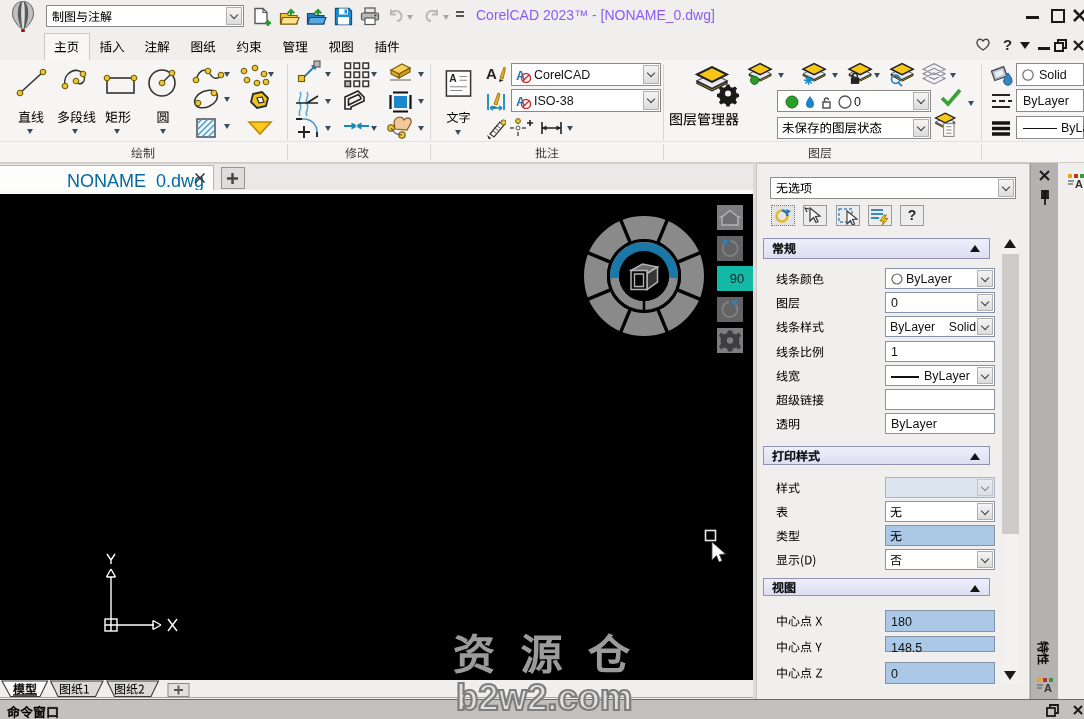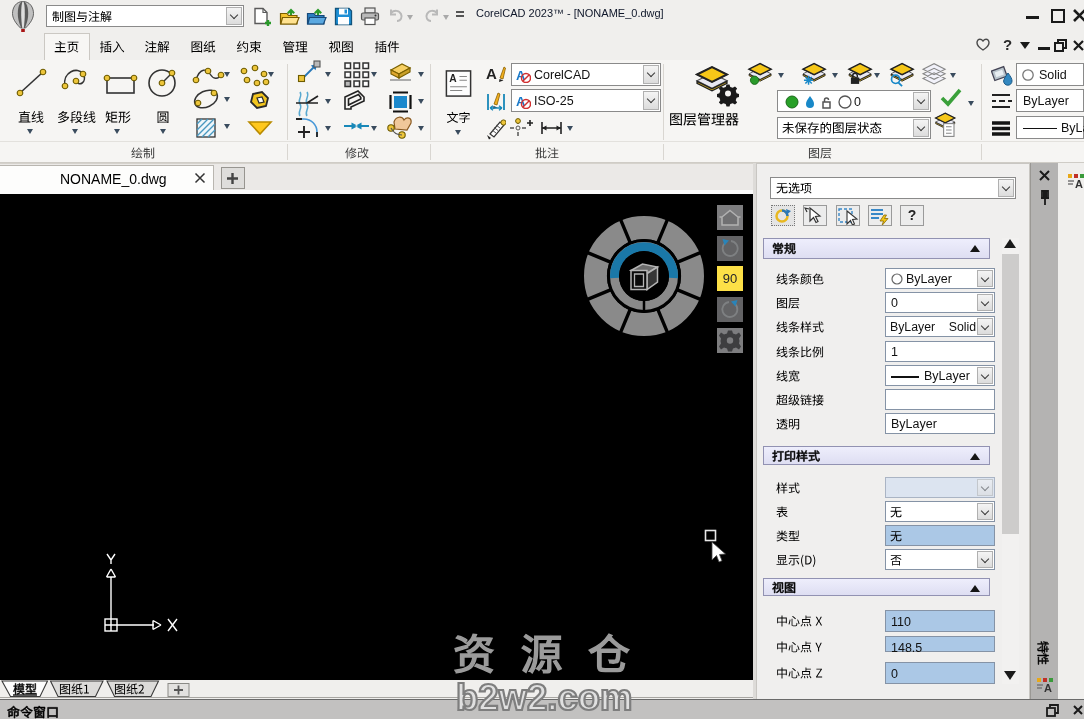--- a/index.html
+++ b/index.html
@@ -65,21 +65,21 @@
   <path d="M3 0.5 V5.5 H8" fill="none" stroke="#b9b9b9" stroke-width="2"></path>
 </svg>
 <div class="dn" style="left:407px;top:15px;border-top-color:#a9a9a9"></div>
 <svg class="a" style="left:424px;top:9px" width="16" height="14">
   <path d="M13 4 C10 1 5 1 3 5 C1.5 8 3 12 7 12" fill="none" stroke="#b9b9b9" stroke-width="2"></path>
   <path d="M13 0.5 V5.5 H8" fill="none" stroke="#b9b9b9" stroke-width="2"></path>
 </svg>
 <div class="dn" style="left:443px;top:15px;border-top-color:#a9a9a9"></div>
 <div class="a" style="left:456px;top:11px;width:8px;height:2px;background:#555"></div>
 <div class="a" style="left:456px;top:15px;width:8px;height:2px;background:#555"></div>
-<div class="t" style="left:476px;top:6.5px;font-size:11px;color:#0f172a">CorelCAD 2023™ - [NONAME_0.dwg]</div>
+<div class="t" style="left:476px;top:6.5px;font-size:14px;color:#8b5cf6">CorelCAD 2023™ - [NONAME_0.dwg]</div>
 <div class="a" style="left:1026px;top:16px;width:13px;height:2.5px;background:#1a1a1a"></div>
 <div class="a" style="left:1051px;top:9px;width:14px;height:14px;border:2.5px solid #1a1a1a"></div>
 <svg class="a" style="left:1072px;top:8px" width="15" height="15">
     <path d="M2 2 L13 13 M13 2 L2 13" stroke="#1a1a1a" stroke-width="2.6"></path>
   </svg>
 
 <div class="a" style="left:44px;top:33px;width:46px;height:27px;background:#f7f6f4;border:1px solid #cBc8c3;border-bottom:none"></div>
 <svg class="a" style="left:976px;top:38px" width="14" height="13">
     <path d="M7 12 C-4 5 3 -2 7 3 C11 -2 18 5 7 12Z" fill="none" stroke="#4a4a4a" stroke-width="1.4"></path>
   </svg>
@@ -265,21 +265,21 @@
     </svg>
   <span class="t" style="left:22px;top:4px;font-size:12.5px">CorelCAD</span>
 </div>
 <div class="combo" style="left:511px;top:89px;width:150px;height:23px">
     <span class="cb"></span>
   <svg class="a" style="left:4px;top:4px" width="15" height="15">
       <text x="0" y="12" font-size="13" font-weight="bold" fill="#1878c8" font-family="Liberation Sans">A</text>
       <circle cx="10" cy="10" r="4.5" fill="none" stroke="#d03030" stroke-width="1.5"></circle>
       <path d="M7 13 L13 7" stroke="#d03030" stroke-width="1.5"></path>
     </svg>
-  <span class="t" style="left:22px;top:4px;font-size:12.5px">ISO-25</span>
+  <span class="t" style="left:22px;top:4px;font-size:12.5px">ISO-38</span>
 </div>
 
 <svg class="a" style="left:668px;top:62px" width="300" height="80" viewBox="0 0 300 80">
   <defs>
     <g id="lay3">
       <path d="M12 10 L24 4 L36 10 L24 16 Z M12 15 L24 9 L36 15 L24 21 Z" fill="#e8e8f2" stroke="#555" stroke-width="1"></path>
       <path d="M12 10 L24 4 L36 10 L24 16 Z" fill="#f6c718" stroke="#222" stroke-width="1.6"></path>
       <path d="M12 15.5 L12 17 L24 23 L36 17 L36 15.5 L24 21.5 Z" fill="#f6c718" stroke="#222" stroke-width="1"></path>
     </g>
   </defs>
@@ -362,21 +362,21 @@
 </div>
 <div class="combo" style="left:1016px;top:89px;width:68px;height:23px">
     <span class="t" style="left:6px;top:4px;font-size:12.5px">ByLayer</span>
   </div>
 <div class="combo" style="left:1016px;top:116px;width:68px;height:23px">
     <span class="t" style="left:6px;top:4px;font-size:12.5px"><span style="display:inline-block;width:34px;height:1.5px;background:#111;vertical-align:middle;margin-right:4px"></span>ByLa</span>
   </div>
 
 <div class="a" style="left:0;top:163px;width:756px;height:31px;background:#ebe9e7;border-top:1px solid #d5d2cc"></div>
 <div class="a" style="left:0;top:165px;width:214px;height:25px;background:#fdfdfc;border:1px solid #b9b6b0;border-bottom:none;border-left:none"></div>
-<div class="t" style="left:60px;top:171px;font-size:14px;color:#000000">NONAME_0.dwg</div>
+<div class="t" style="left:67px;top:171px;font-size:18px;color:#0369a1">NONAME_0.dwg</div>
 <svg class="a" style="left:194px;top:172px" width="12" height="12">
     <path d="M1.5 1.5 L10.5 10.5 M10.5 1.5 L1.5 10.5" stroke="#333" stroke-width="1.5"></path>
   </svg>
 <div class="a" style="left:221px;top:167px;width:24px;height:22px;background:#dedddb;border:1px solid #979590"></div>
 <svg class="a" style="left:226px;top:172px" width="13" height="13">
     <path d="M6.5 1 V12 M1 6.5 H12" stroke="#444" stroke-width="2.4"></path>
   </svg>
 <div class="a" style="left:0;top:190px;width:756px;height:4px;background:#fbfbfa"></div>
 
 <div class="a" style="left:0;top:194px;width:753px;height:486px;background:#000"></div>
@@ -403,21 +403,21 @@
   <svg width="26" height="25">
       <path d="M13 5.5 L21 12 V20 H5 V12 Z M5 12 H2.5 M21 12 H23.5" fill="#707072" stroke="#b2b2b2" stroke-width="1.5"></path>
     </svg>
 </div>
 <div class="a" style="left:717px;top:235.7px;width:26px;height:25px;background:#636365">
   <svg width="26" height="25">
       <path d="M8 7 A7.5 7.5 0 1 0 14 5" fill="none" stroke="#7e8082" stroke-width="1.8"></path>
       <path d="M5.5 3 l6.5 1.5 -4.5 5Z" fill="#2a84b8"></path>
     </svg>
 </div>
-<div class="a" style="left:717px;top:266.4px;width:26px;height:25px;background:#fde047;color:#26262a;font-size:13px;text-align:center;line-height:25px">90</div>
+<div class="a" style="left:717px;top:266.4px;width:40px;height:25px;background:#14b8a6;color:#26262a;font-size:13px;text-align:center;line-height:25px">90</div>
 <div class="a" style="left:717px;top:297.1px;width:26px;height:25px;background:#636365">
   <svg width="26" height="25">
       <path d="M18 7 A7.5 7.5 0 1 1 12 5" fill="none" stroke="#7e8082" stroke-width="1.8"></path>
       <path d="M20.5 3 l-6.5 1.5 4.5 5Z" fill="#2a84b8"></path>
     </svg>
 </div>
 <div class="a" style="left:717px;top:328px;width:26px;height:25px;background:#7d7d7f">
   <svg width="26" height="25">
       <g transform="translate(13,12.5)">
         <path d="M-2 -10 h4 l1 3 3 1 3-2 2 3 -2 3 0.5 2.5 -0.5 2.5 2 3 -2 3 -3-2 -3 1 -1 3 h-4 l-1-3 -3-1 -3 2 -2-3 2-3 -0.5-2.5 0.5-2.5 -2-3 2-3 3 2 3-1Z" fill="#3e3e40"></path>
@@ -513,21 +513,21 @@
 <div class="fld" style="left:885px;top:501px;width:110px">
     <span class="cb"></span>
   </div>
 <div class="fld blue" style="left:885px;top:525px;width:110px;border-color:#8593a6"></div>
 <div class="fld" style="left:885px;top:549px;width:110px">
     <span class="cb"></span>
   </div>
 
 <div class="hdr" style="left:763px;top:578px;height:18px"></div>
 <div class="fld blue" style="left:885px;top:610px;width:110px;height:22px">
-    <span class="t" style="left:5px;top:4px;font-size:12.5px">110</span>
+    <span class="t" style="left:5px;top:4px;font-size:12.5px">180</span>
   </div>
 <div class="fld blue" style="left:885px;top:636px;width:110px;height:16px">
     <span class="t" style="left:5px;top:4px;font-size:12.5px">148.5</span>
   </div>
 <div class="fld blue" style="left:885px;top:662px;width:110px;height:22px">
     <span class="t" style="left:5px;top:4px;font-size:12.5px">0</span>
   </div>
 
 <div class="a" style="left:1002px;top:238px;width:17px;height:446px;background:#f2f1f0"></div>
 <div class="a" style="left:1002px;top:254px;width:17px;height:280px;background:#cdcccb"></div>

